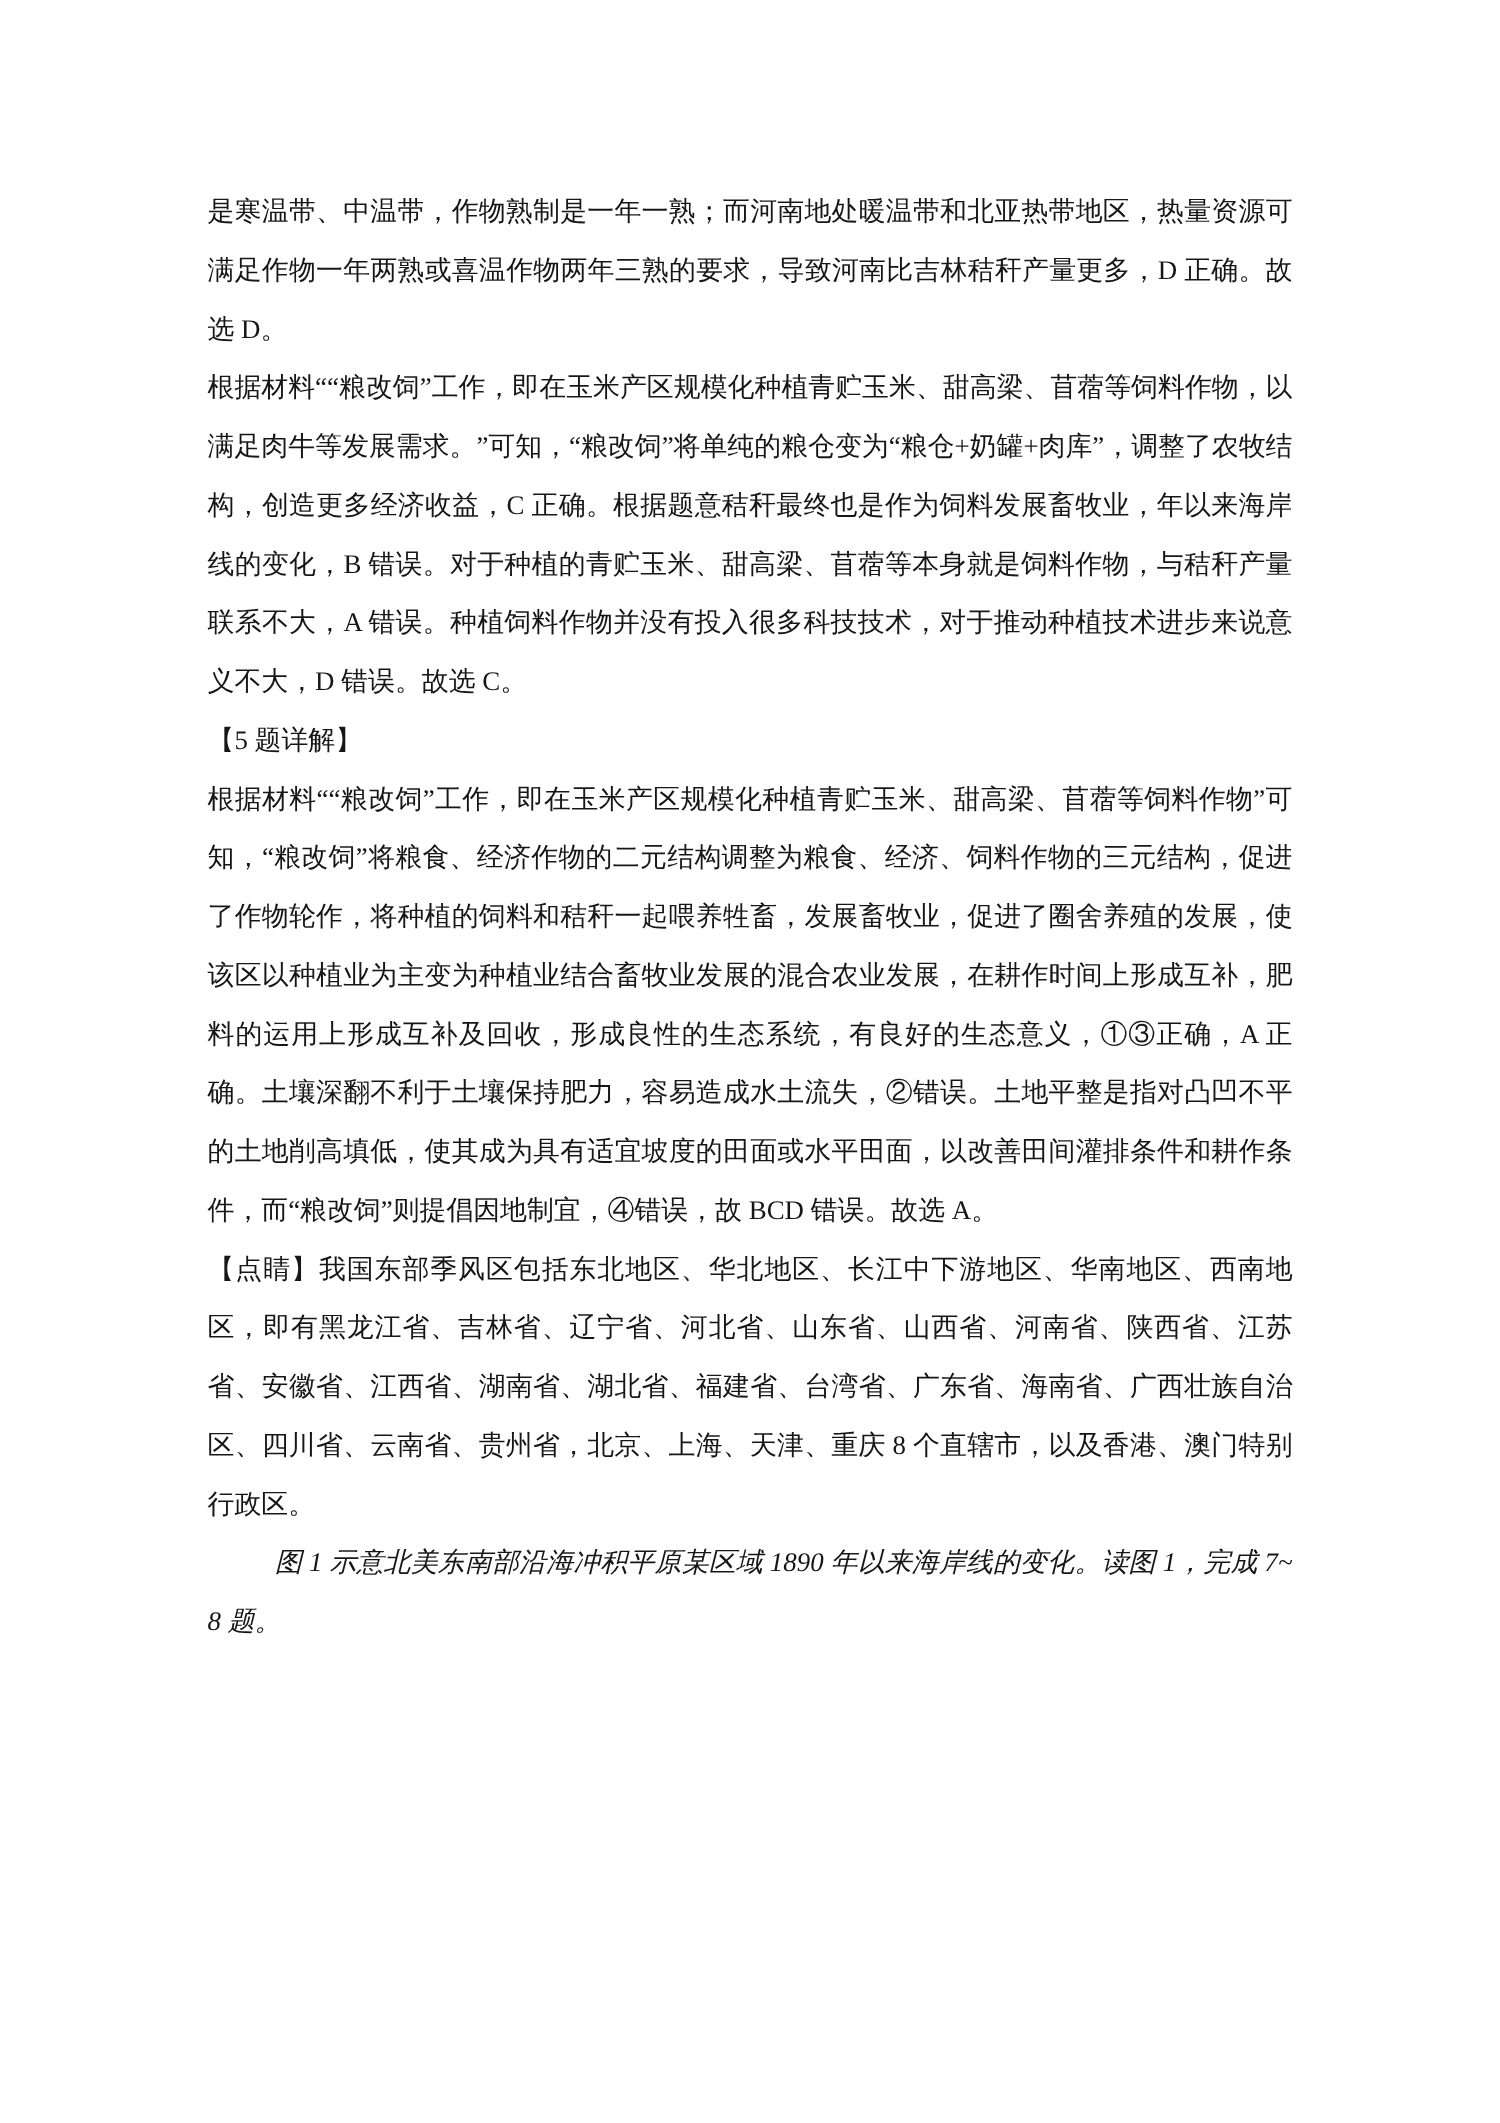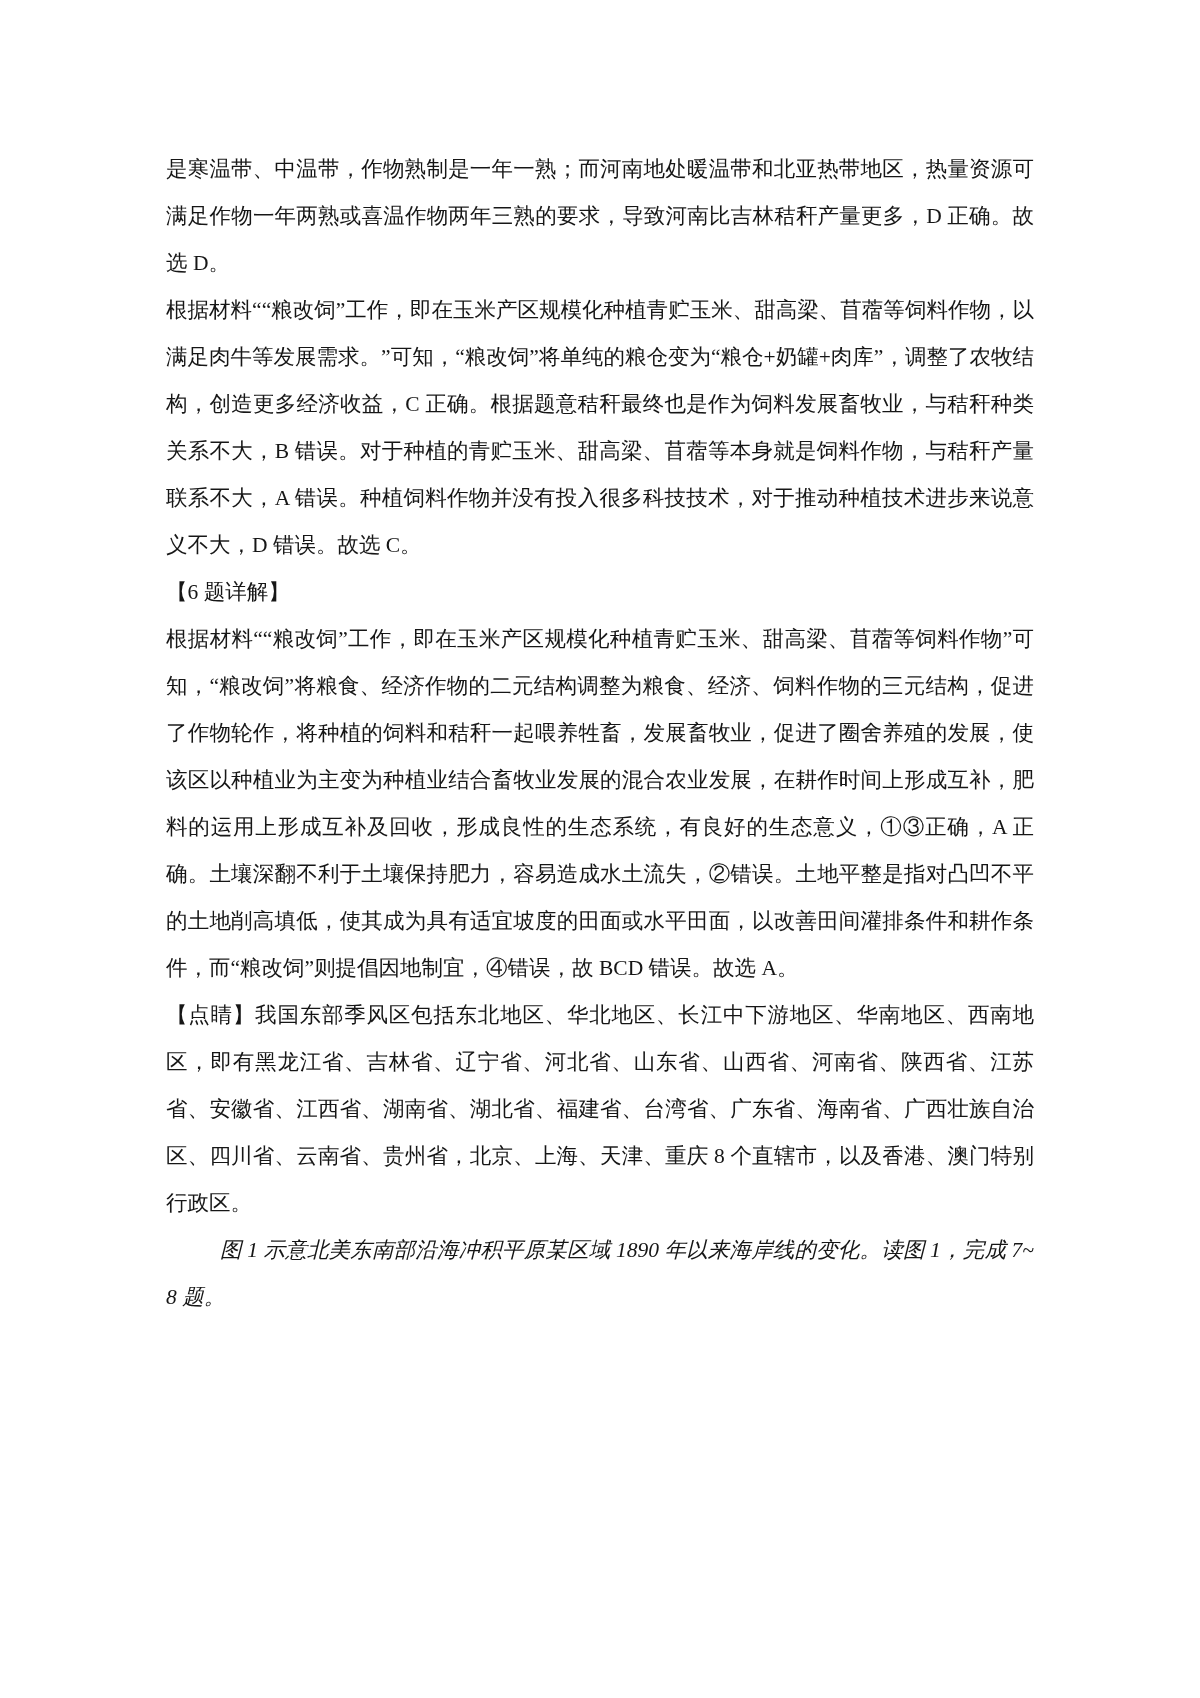--- a/index.html
+++ b/index.html
@@ -49,21 +49,21 @@
     line-height: 28px;
     color: #161616;
   }
 </style>
 </head>
 <body>
 
 <div class="sheet">
   <div class="content">
     <p>是寒温带、中温带，作物熟制是一年一熟；而河南地处暖温带和北亚热带地区，热量资源可满足作物一年两熟或喜温作物两年三熟的要求，导致河南比吉林秸秆产量更多，D 正确。故选 D。</p>
-    <p>根据材料““粮改饲”工作，即在玉米产区规模化种植青贮玉米、甜高梁、苜蓿等饲料作物，以满足肉牛等发展需求。”可知，“粮改饲”将单纯的粮仓变为“粮仓+奶罐+肉库”，调整了农牧结构，创造更多经济收益，C 正确。根据题意秸秆最终也是作为饲料发展畜牧业，与秸秆种类关系不大，B 错误。对于种植的青贮玉米、甜高梁、苜蓿等本身就是饲料作物，与秸秆产量联系不大，A 错误。种植饲料作物并没有投入很多科技技术，对于推动种植技术进步来说意义不大，D 错误。故选 C。</p>
-    <p class="heading">【6 题详解】</p>
+    <p>根据材料““粮改饲”工作，即在玉米产区规模化种植青贮玉米、甜高梁、苜蓿等饲料作物，以满足肉牛等发展需求。”可知，“粮改饲”将单纯的粮仓变为“粮仓+奶罐+肉库”，调整了农牧结构，创造更多经济收益，C 正确。根据题意秸秆最终也是作为饲料发展畜牧业，年以来海岸线的变化，B 错误。对于种植的青贮玉米、甜高梁、苜蓿等本身就是饲料作物，与秸秆产量联系不大，A 错误。种植饲料作物并没有投入很多科技技术，对于推动种植技术进步来说意义不大，D 错误。故选 C。</p>
+    <p class="heading">【5 题详解】</p>
     <p>根据材料““粮改饲”工作，即在玉米产区规模化种植青贮玉米、甜高梁、苜蓿等饲料作物”可知，“粮改饲”将粮食、经济作物的二元结构调整为粮食、经济、饲料作物的三元结构，促进了作物轮作，将种植的饲料和秸秆一起喂养牲畜，发展畜牧业，促进了圈舍养殖的发展，使该区以种植业为主变为种植业结合畜牧业发展的混合农业发展，在耕作时间上形成互补，肥料的运用上形成互补及回收，形成良性的生态系统，有良好的生态意义，①③正确，A 正确。土壤深翻不利于土壤保持肥力，容易造成水土流失，②错误。土地平整是指对凸凹不平的土地削高填低，使其成为具有适宜坡度的田面或水平田面，以改善田间灌排条件和耕作条件，而“粮改饲”则提倡因地制宜，④错误，故 BCD 错误。故选 A。</p>
     <p>【点睛】我国东部季风区包括东北地区、华北地区、长江中下游地区、华南地区、西南地区，即有黑龙江省、吉林省、辽宁省、河北省、山东省、山西省、河南省、陕西省、江苏省、安徽省、江西省、湖南省、湖北省、福建省、台湾省、广东省、海南省、广西壮族自治区、四川省、云南省、贵州省，北京、上海、天津、重庆 8 个直辖市，以及香港、澳门特别行政区。</p>
     <p class="kaiti">图 1 示意北美东南部沿海冲积平原某区域 1890 年以来海岸线的变化。读图 1，完成 7~8 题。</p>
   </div>
 
   <div class="pagenum">3</div>
 </div>
 
 </body></html>

